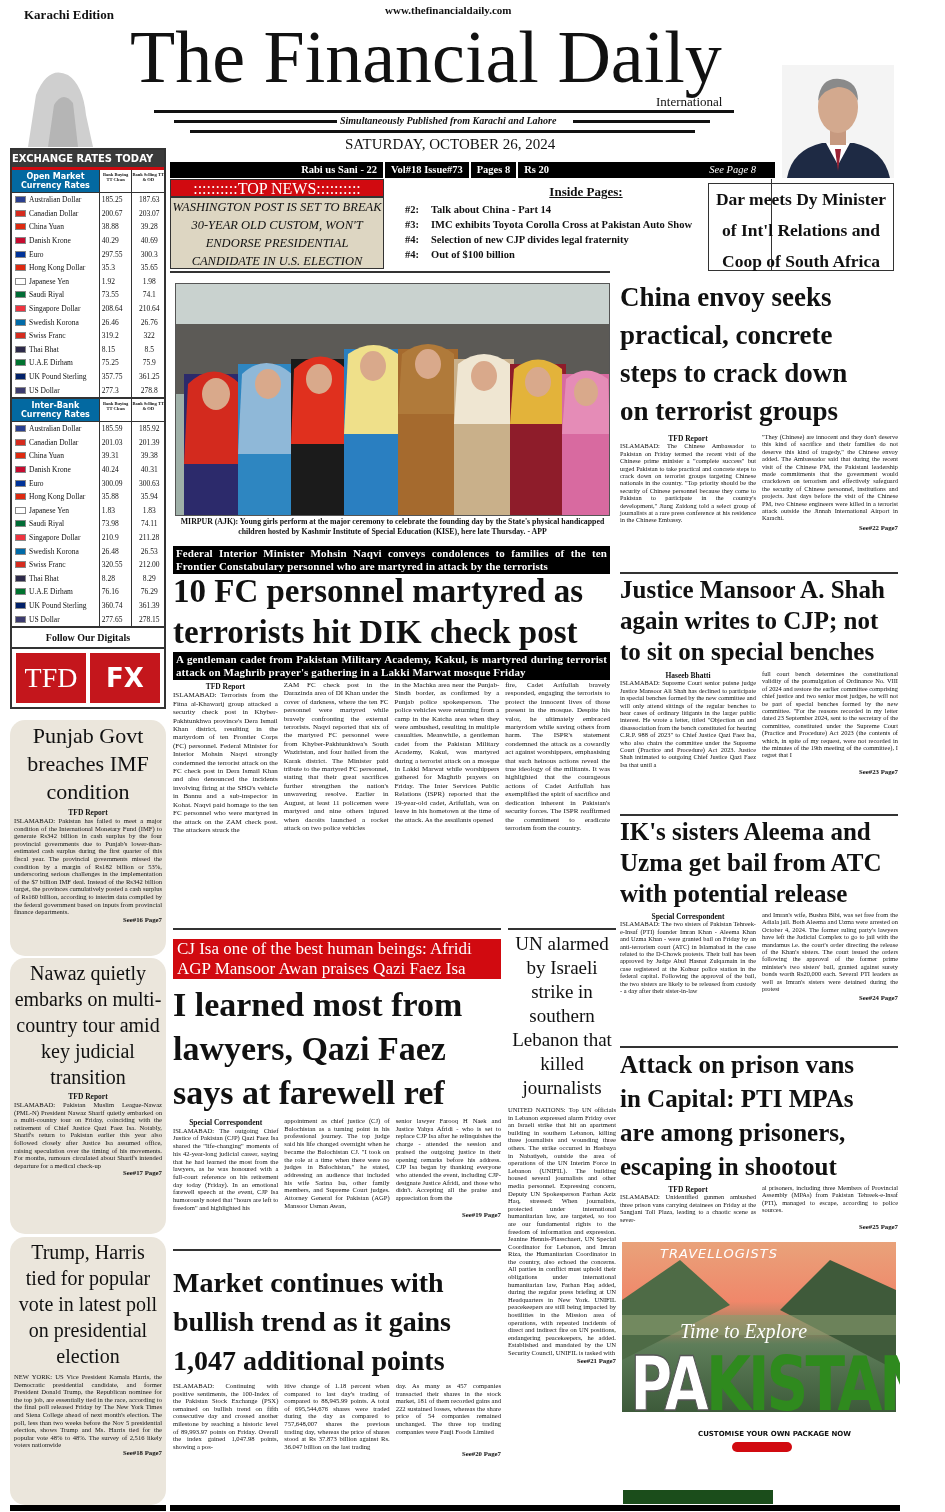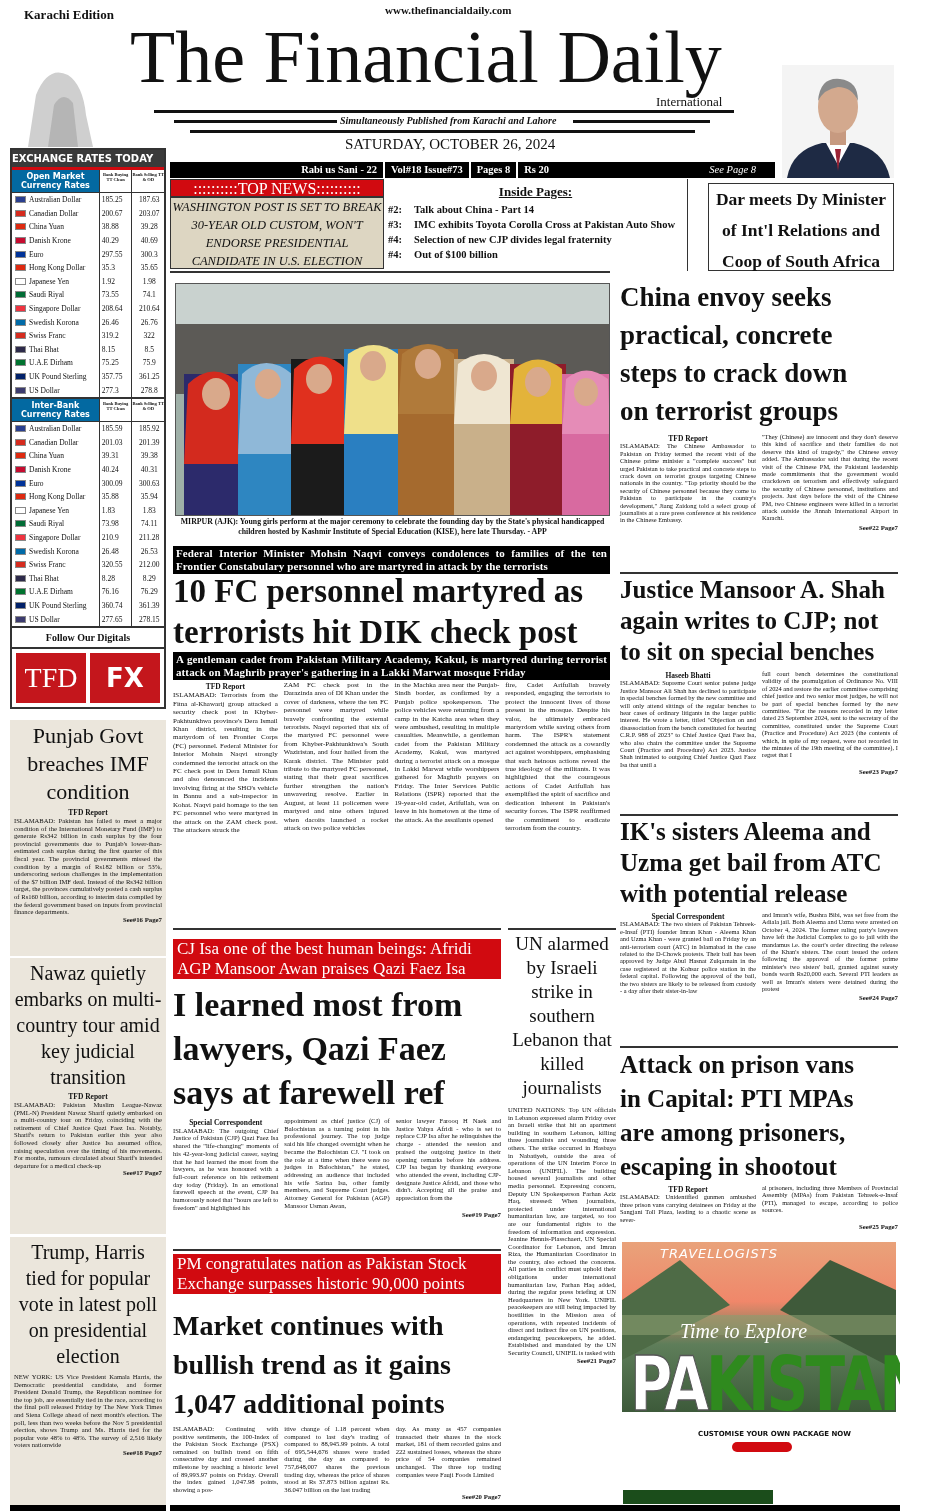--- a/index.html
+++ b/index.html
@@ -40,31 +40,31 @@
   .flag { width: 11px; height: 7px; margin: 0 3px 0 3px; flex-shrink: 0; border: 0.5px solid #888; }
   .fx-row .v { width: 33px; border-left: 1px solid #333; height: 100%; display: flex; align-items: center; padding-left: 2px; }
   .fx-row .v2 { justify-content: center; }
   .follow { font-size: 10px; font-weight: bold; text-align: center; padding: 4px 0; border-top: 2px solid #333; border-bottom: 2px solid #333; }
   .logos { display: flex; gap: 4px; padding: 4px; }
   .logo { flex: 1; height: 50px; background: #c4161c; color: #fff; display: flex; align-items: center; justify-content: center; }
   .logo-tfd { font-size: 28px; }
   .logo-fx { font-family: "DejaVu Sans", sans-serif; font-size: 26px; font-weight: bold; }
 
   
-  .beige { background: #ebe6dc; }
+  .beige { background: #ebe6dc; border-radius: 15px; }
   .lcol { left: 10px; width: 156px; padding: 2px 4px; }
   .lhead { font-size: 22px; text-align: center; line-height: 26px; font-family: "Liberation Serif", serif; }
   .byline { font-size: 7.5px; font-weight: bold; text-align: center; margin-top: 2px; }
   .body-s { font-size: 6.6px; line-height: 7.6px; text-align: justify; }
   .see { font-size: 6.8px; font-weight: bold; text-align: right; }
 
   
   .topnews-h { left: 170px; top: 179px; width: 214px; height: 18px; background: #d10a10; color: #fff; font-size: 16px; text-align: center; line-height: 18px; border: 1px solid #333; }
   .topnews-b { left: 170px; top: 197px; width: 214px; height: 72px; background: #ddd6c2; font-size: 12.5px; font-style: italic; text-align: center; line-height: 18px; border: 1px solid #333; }
-  .inside { left: 384px; top: 179px; width: 304px; height: 92px; border-right: 1px solid #333; }
+  .inside { left: 384px; top: 179px; width: 388px; height: 92px; border-right: 1px solid #333; padding-left: 17px; }
   .inside-h { font-size: 13px; font-weight: bold; text-decoration: underline; text-align: center; margin-top: 5px; }
   .inside-row { font-size: 10.5px; font-weight: bold; display: flex; margin-top: 4px; margin-left: 4px; }
   .inside-row .n { width: 26px; }
   .dar-box { left: 708px; top: 183px; width: 186px; height: 88px; border: 1px solid #333; font-size: 17.5px; font-weight: bold; text-align: center; line-height: 31px; }
   .divider-h { left: 170px; top: 271px; width: 440px; height: 2px; background: #333; }
 
   .photo { left: 175px; top: 283px; width: 435px; height: 233px; overflow: hidden; border: 1px solid #555; }
   .caption { left: 175px; top: 517px; width: 435px; font-size: 7.8px; font-weight: bold; text-align: center; line-height: 10px; }
 
   .black-strap { background: #000; color: #fff; font-weight: bold; font-size: 11px; line-height: 13px; padding: 1px 3px; text-align: justify; letter-spacing: 0.1px; }
@@ -527,24 +527,20 @@
 
 <div class="abs" style="left:508px;top:928px;width:108px;">
   <div class="hr"></div>
   <div style="font-size:19px;text-align:center;line-height:24px;margin-top:2px;">UN alarmed by Israeli strike in southern Lebanon that killed journalists</div>
   <div class="body-s" style="margin-top:6px;">UNITED NATIONS: Top UN officials in Lebanon expressed alarm Friday over an Israeli strike that hit an apartment building in southern Lebanon, killing three journalists and wounding three others. The strike occurred in Hasbaya in Nabatiyeh, outside the area of operations of the UN Interim Force in Lebanon (UNIFIL). The building housed several journalists and other media personnel. Expressing concern, Deputy UN Spokesperson Farhan Aziz Haq, stressed: When journalists, protected under international humanitarian law, are targeted, so too are our fundamental rights to the freedom of information and expression. Jeanine Hennis-Plasschaert, UN Special Coordinator for Lebanon, and Imran Riza, the Humanitarian Coordinator in the country, also echoed the concerns. All parties in conflict must uphold their obligations under international humanitarian law, Farhan Haq added, during the regular press briefing at UN Headquarters in New York. UNIFIL peacekeepers are still being impacted by hostilities in the Mission area of operations, with repeated incidents of direct and indirect fire on UN positions, endangering peacekeepers, he added. Established and mandated by the UN Security Council, UNIFIL is tasked with</div>
   <div class="see">See#21 Page7</div>
 </div>
 
 <div class="abs" style="left:173px;top:1249px;width:328px;">
   <div class="hr"></div>
-  <div class="red-strap" style="margin-top:3px;">
-    <div>PM congratulates nation as Pakistan Stock</div>
-    <div>Exchange surpasses historic 90,000 points</div>
-  </div>
   <div class="bighead" style="font-size:28px;line-height:39px;margin-top:12px;">
     <div>Market continues with</div>
     <div>bullish trend as it gains</div>
     <div>1,047 additional points</div>
   </div>
   <div class="cols" style="margin-top:2px;" id="market-cols">
       <div class="body-s" style="font-size: 6.6px; line-height: 7.6px;">
         <div>ISLAMABAD: Continuing with positive sentiments, the 100-Index of the Pakistan Stock Exchange (PSX) remained on bullish trend on fifth consecutive day and crossed another milestone by reaching a historic level of 89,993.97 points on Friday. Overall the index gained 1,047.98 points, showing a pos-</div>
       </div>
       <div class="body-s" style="font-size: 6.6px; line-height: 7.6px;">

